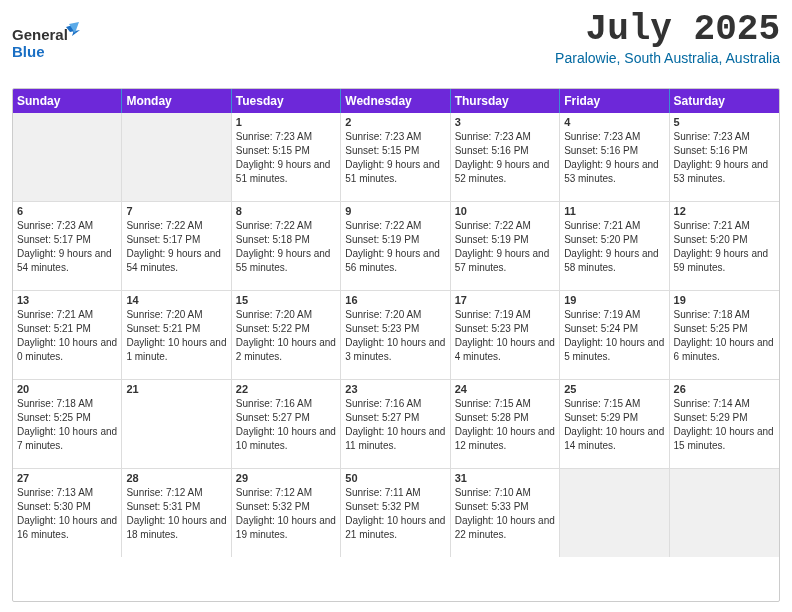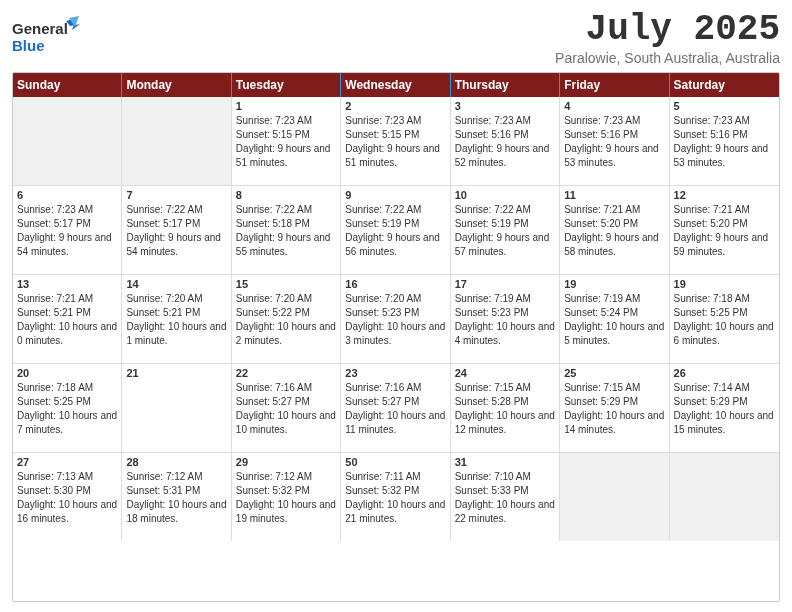--- a/index.html
+++ b/index.html
@@ -13,52 +13,52 @@
     .page {
       width: 792px;
       height: 612px;
       padding: 10px 12px;
       display: flex;
       flex-direction: column;
     }
     .header {
       display: flex;
       justify-content: space-between;
-      align-items: center;
-      margin-bottom: 6px;
+      align-items: flex-end;
+      margin-bottom: 22px;
     }
     .logo-wrapper {
       display: flex;
       align-items: center;
       gap: 4px;
     }
     .title-block {
       text-align: right;
     }
     .month-title {
       font-size: 36px;
       font-weight: bold;
       color: #333;
       line-height: 1.1;
       font-family: Liberation Mono, monospace;
     }
     .subtitle {
       font-size: 14px;
-      color: #737373;
+      color: #0369a1;
     }
     .calendar {
       flex: 1;
       border: 1px solid #ccc;
       border-radius: 2px;
       overflow: hidden;
     }
     .cal-header {
       display: grid;
       grid-template-columns: repeat(7, 1fr);
-      background: #7f1d1d;
+      background: #6d28d9;
     }
     .cal-header-cell {
       color: #fff;
       font-size: 12px;
       font-weight: bold;
       padding: 5px 4px;
       text-align: left;
       border-right: 1px solid #3a8fd4;
     }
     .cal-header-cell:last-child { border-right: none; }

